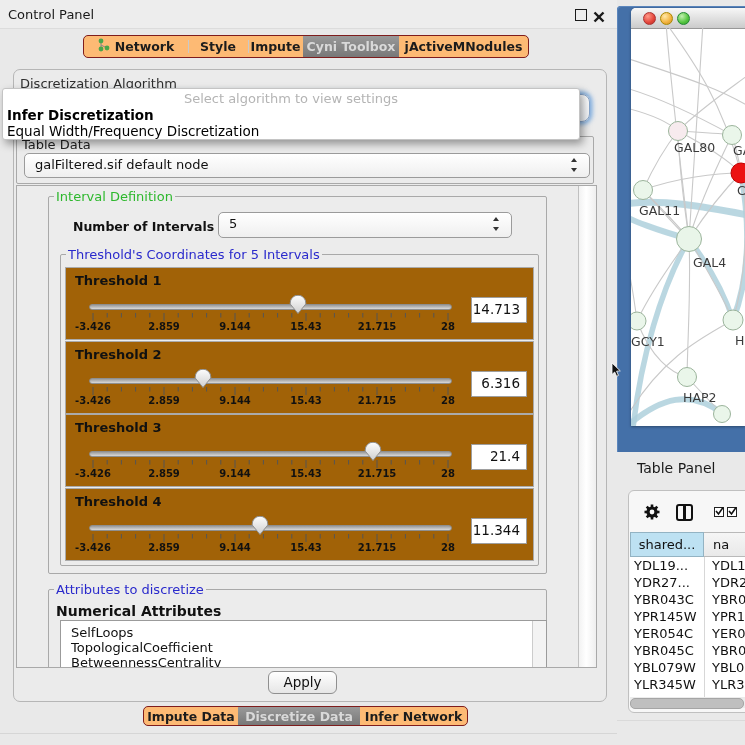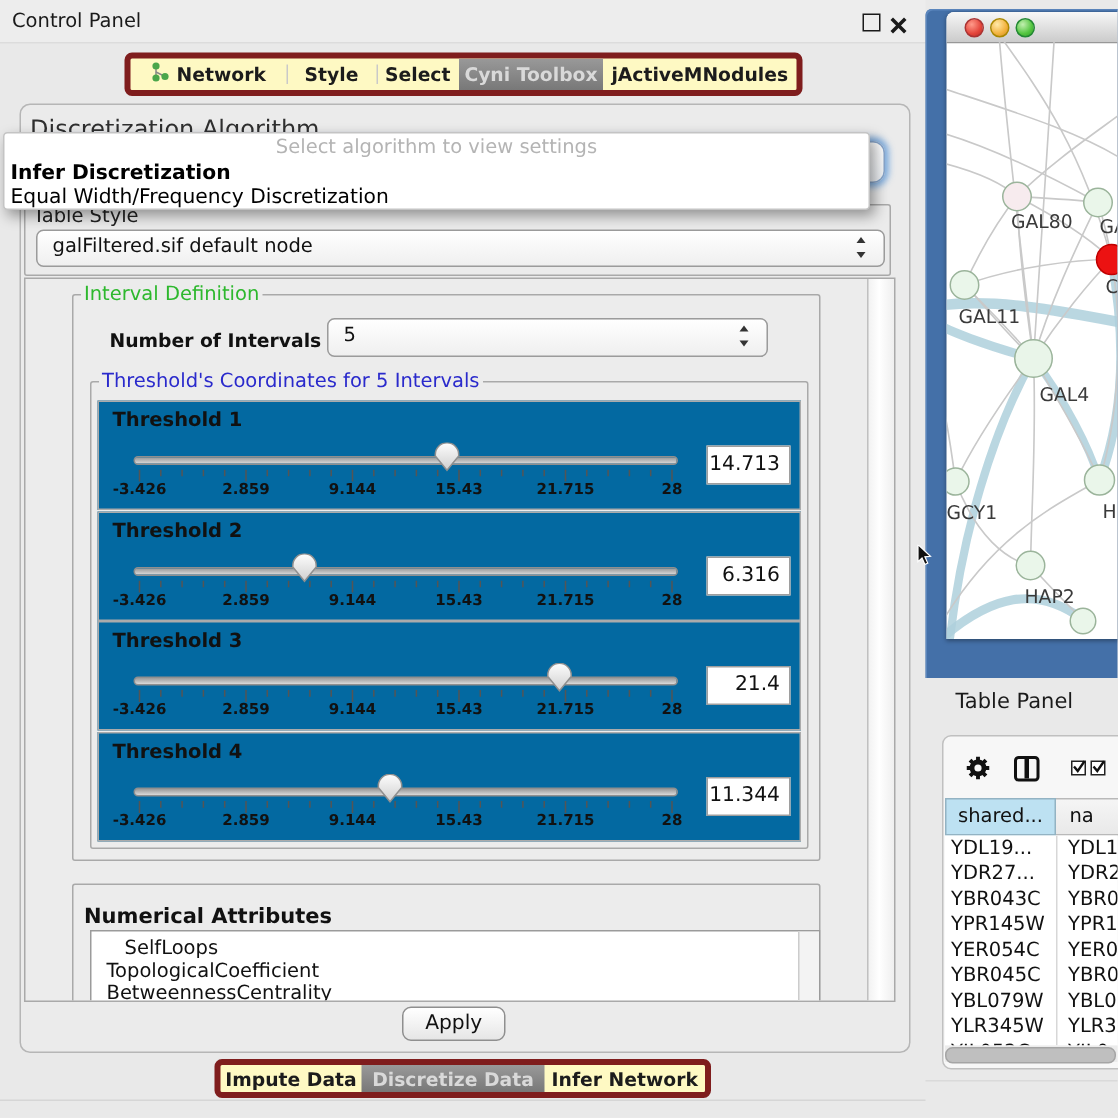--- a/index.html
+++ b/index.html
@@ -4,30 +4,30 @@
 <style>
   html,body{margin:0;padding:0;width:745px;height:745px;overflow:hidden;background:#e9e9e9;
     font-family:"DejaVu Sans","Liberation Sans",sans-serif;}
   .abs{position:absolute;}
   #stage{position:absolute;left:0;top:0;width:745px;height:745px;}
   
   #titlebar{left:0;top:0;width:617px;height:28px;background:#ededed;border-bottom:1px solid #dcdcdc;}
   #title-text{left:8px;top:7px;font-size:13px;color:#1a1a1a;}
   #float-icon{left:575px;top:9px;width:10px;height:10px;border:1.8px solid #1a1a1a;background:transparent;}
   #close-icon{left:593px;top:8px;width:12px;height:12px;}
-  .tabbar{background:#fef9c3;border:4px solid #7f1d1d;border-radius:5px;display:flex;overflow:hidden;}
+  .tabbar{background:#fdba74;border:1px solid #7f1d1d;border-radius:5px;display:flex;overflow:hidden;}
   #top-tabs{left:83px;top:35px;width:444px;height:21px;}
   #bottom-tabs{left:143px;top:706px;width:323px;height:18px;}
   .tab{display:flex;align-items:center;justify-content:center;font-size:12.5px;font-weight:bold;color:#1c1c1c;box-sizing:border-box;height:100%;}
   .tab.sel{background:linear-gradient(#999999,#787878);color:#d9d9d9;}
   .tabsep{position:absolute;top:4px;width:1px;height:13px;background:#c9c9c9;}
   #outer-panel{left:13px;top:69px;width:592px;height:631px;background:#ebebeb;border:1px solid #b6b6b6;border-radius:7px;}
   .grouptitle{position:absolute;font-size:13px;background:transparent;padding:0 2px;}
   .groupbox{position:absolute;border:1px solid #a9a9a9;border-radius:2px;}
-  #algo-title{left:20px;top:76px;font-size:16px;color:#2f2f2f;z-index:1;}
+  #algo-title{left:20px;top:76px;font-size:13px;color:#2f2f2f;z-index:1;}
   #algo-combo{left:24px;top:94px;width:564px;height:26px;background:linear-gradient(#ffffff,#eef1f5);border:1px solid #88a6cc;border-radius:8px;box-shadow:0 0 4px 2.5px rgba(95,155,220,.75);z-index:2;}
   #popup{left:2px;top:88px;width:576px;height:50px;background:#ffffff;border:1px solid #c4c4c4;border-radius:3px;box-shadow:3px 4px 9px rgba(0,0,0,.38);z-index:30;}
   #popup-prompt{left:0;top:2px;width:100%;text-align:center;font-size:13px;color:#b4b4b4;}
   .popup-item{position:absolute;left:4px;font-size:13.5px;color:#000;}
   #tabledata-group{left:16px;top:136px;width:576px;height:46px;z-index:3;}
   #tabledata-title{left:20px;top:137px;color:#222;z-index:4;}
   #tabledata-combo{left:24px;top:153px;width:564px;height:23px;background:linear-gradient(#ffffff,#efefef);border:1px solid #9b9b9b;border-radius:5px;z-index:4;}
   #tabledata-combo .val{position:absolute;left:10px;top:3px;font-size:13px;color:#111;}
   .updown{position:absolute;width:9px;height:14px;}
   .updown:before,.updown:after{content:"";position:absolute;left:1px;border-left:3.5px solid transparent;border-right:3.5px solid transparent;}
@@ -35,21 +35,21 @@
   .updown:after{bottom:0;border-top:4.5px solid #333;}
   #scrollarea{left:16px;top:185px;width:579px;height:481px;border:1px solid #a9a9a9;background:#ececec;overflow:hidden;z-index:2;}
   #vscroll-track{position:absolute;left:561px;top:0;width:18px;height:481px;background:linear-gradient(90deg,#f2f2f2,#ffffff 40%,#ededed);border-left:1px solid #c0c0c0;}
   #interval-group{left:31px;top:10px;width:497px;height:376px;}
   #interval-title{left:37px;top:3px;color:#2db82d;}
   #count-label{left:56px;top:33px;font-size:12.5px;font-weight:bold;color:#111;}
   #count-spinner{left:201px;top:26px;width:292px;height:24px;background:linear-gradient(#ffffff,#efefef);border:1px solid #9b9b9b;border-radius:5px;}
   #count-spinner .val{position:absolute;left:10px;top:3px;font-size:13px;color:#111;}
   #thresh-group{left:43px;top:68px;width:477px;height:310px;}
   #thresh-title{left:49px;top:61px;color:#2a2acc;}
-  .tpanel{position:absolute;left:48px;width:467px;height:71px;background:#0369a1;border:1px solid #ababab;}
+  .tpanel{position:absolute;left:48px;width:467px;height:71px;background:#a16207;border:1px solid #ababab;}
   .tlabel{position:absolute;left:9px;top:5px;font-size:13px;font-weight:bold;color:#111;}
   .track{position:absolute;left:23px;top:36px;width:361px;height:4px;background:linear-gradient(#9a9a9a,#d9d9d9);border:1px solid #8f8f8f;border-radius:3px;}
   .ticklabel{position:absolute;top:53px;width:60px;text-align:center;font-size:10px;font-weight:bold;color:#111;}
   .valuebox{position:absolute;left:405px;top:29px;width:54px;height:24px;background:#ffffff;border:1px solid #9e9e9e;}
   .valuebox span{position:absolute;right:6px;top:3px;font-size:13.5px;color:#111;}
   #attr-group{left:31px;top:403px;width:497px;height:95px;}
   #attr-title{left:37px;top:396px;color:#2a2acc;}
   #attr-label{left:39px;top:417px;font-size:14px;font-weight:bold;color:#111;}
   #attr-list{left:43px;top:434px;width:485px;height:46px;background:#ffffff;border:1px solid #9b9b9b;overflow:hidden;}
   .attr-item{position:absolute;left:10px;height:15px;font-size:13px;color:#111;}
@@ -107,21 +107,21 @@
             <circle cx="3" cy="3" r="2.4" fill="#4aa64a"></circle>
             <circle cx="3" cy="11" r="2.4" fill="#4aa64a"></circle>
             <circle cx="9" cy="10" r="2.4" fill="#4aa64a"></circle>
           </svg></span>
         <span>Network</span>
       </div>
       <div class="tab" style="width: 60px;">
         <span>Style</span>
       </div>
       <div class="tab" style="width: 55px;">
-        <span>Select</span>
+        <span>Impute</span>
       </div>
       <div class="tab sel" style="width: 96px;">
         <span>Cyni Toolbox</span>
       </div>
       <div class="tab" style="width: 129px;">
         <span>jActiveMNodules</span>
       </div>
       <span class="tabsep" style="left: 104px;"></span>
       <span class="tabsep" style="left: 164px;"></span>
     </div>
@@ -129,42 +129,43 @@
 
   <span class="abs" id="algo-title">Discretization Algorithm</span>
   <div class="abs" id="algo-combo"></div>
   <div class="abs" id="popup">
     <div class="abs" id="popup-prompt">Select algorithm to view settings</div>
     <div class="popup-item" id="popup-item-0" style="top:18px;font-weight:bold;">Infer Discretization</div>
     <div class="popup-item" id="popup-item-1" style="top:34px;">Equal Width/Frequency Discretization</div>
   </div>
 
   <div class="abs groupbox" id="tabledata-group"></div>
-  <span class="abs grouptitle" id="tabledata-title">Table Style</span>
+  <span class="abs grouptitle" id="tabledata-title">Table Data</span>
   <div class="abs" id="tabledata-combo">
     <span class="val">galFiltered.sif default node</span>
     <span class="updown" style="right:10px;top:4px;"></span>
   </div>
 
   <div class="abs" id="scrollarea">
     <div class="groupbox" id="interval-group"></div>
     <span class="grouptitle" id="interval-title" style="background:#ececec;">Interval Definition</span>
     <span class="abs" id="count-label">Number of Intervals</span>
     <div class="abs" id="count-spinner">
       <span class="val">5</span>
       <span class="updown" style="right:10px;top:4px;"></span>
     </div>
     <div class="groupbox" id="thresh-group"></div>
     <span class="grouptitle" id="thresh-title" style="background:#ececec;">Threshold's Coordinates for 5 Intervals</span>
 
     <div class="groupbox" id="attr-group"></div>
+    <span class="grouptitle" id="attr-title" style="background:#ececec;">Attributes to discretize</span>
     <span class="abs" id="attr-label">Numerical Attributes</span>
     <div class="abs" id="attr-list">
       <div id="attr-items">
-          <div class="attr-item" style="top: 4px; margin-left: 12px;">SelfLoops</div>
+          <div class="attr-item" style="top: 4px;">SelfLoops</div>
           <div class="attr-item" style="top: 19px;">TopologicalCoefficient</div>
           <div class="attr-item" style="top: 34px;">BetweennessCentrality</div>
         </div>
       <div id="attr-scroll-track"></div>
     </div>
     <div id="thresh-panels">
         <div class="tpanel" style="top: 81px;">
           <div class="tlabel">Threshold 1</div>
           <div class="track"></div>
           <svg style="position:absolute;left:0;top:45px;" width="420" height="9">

